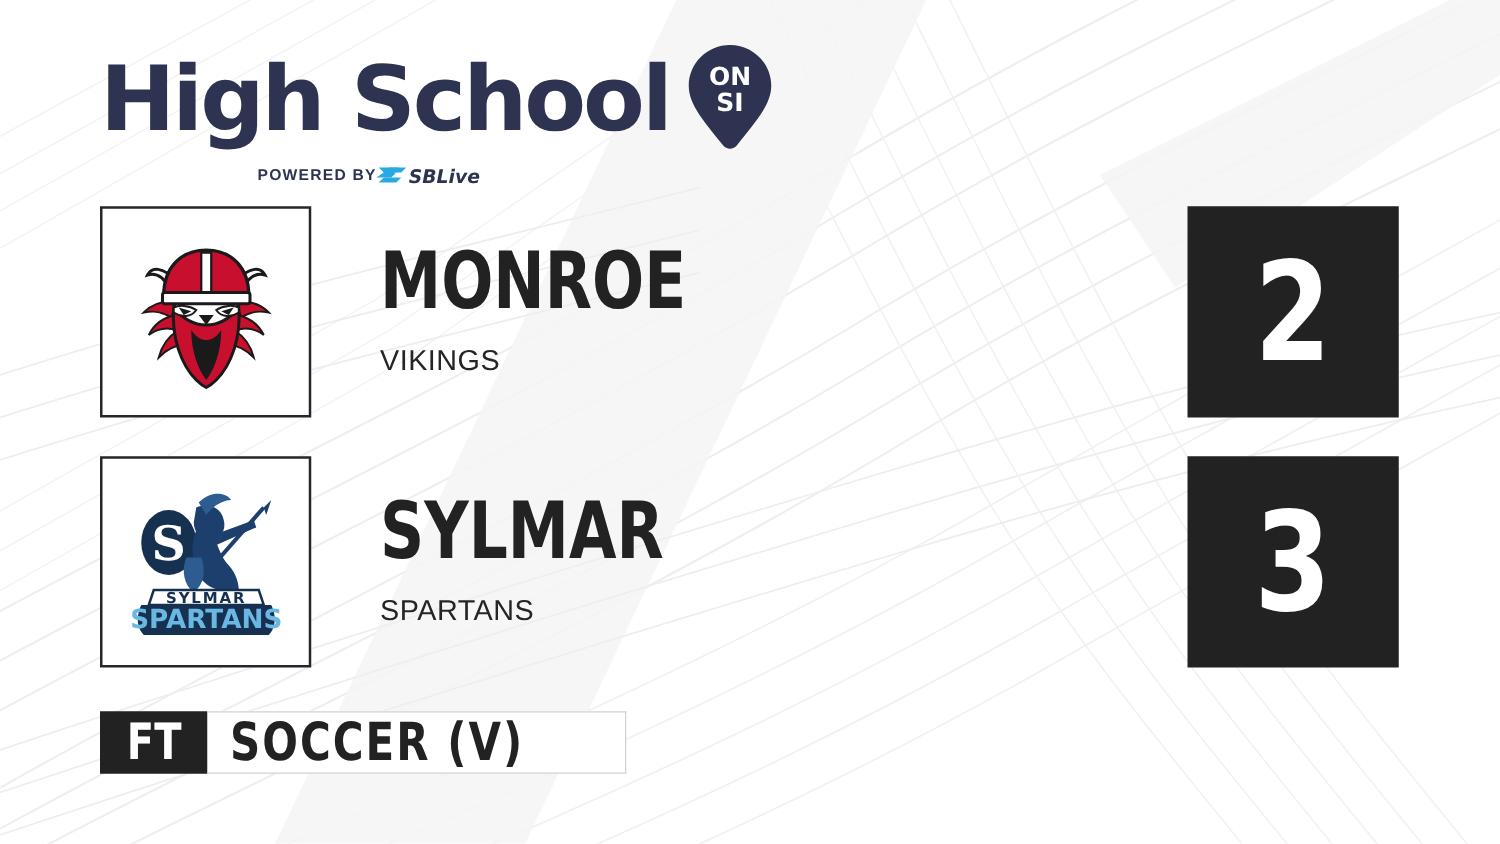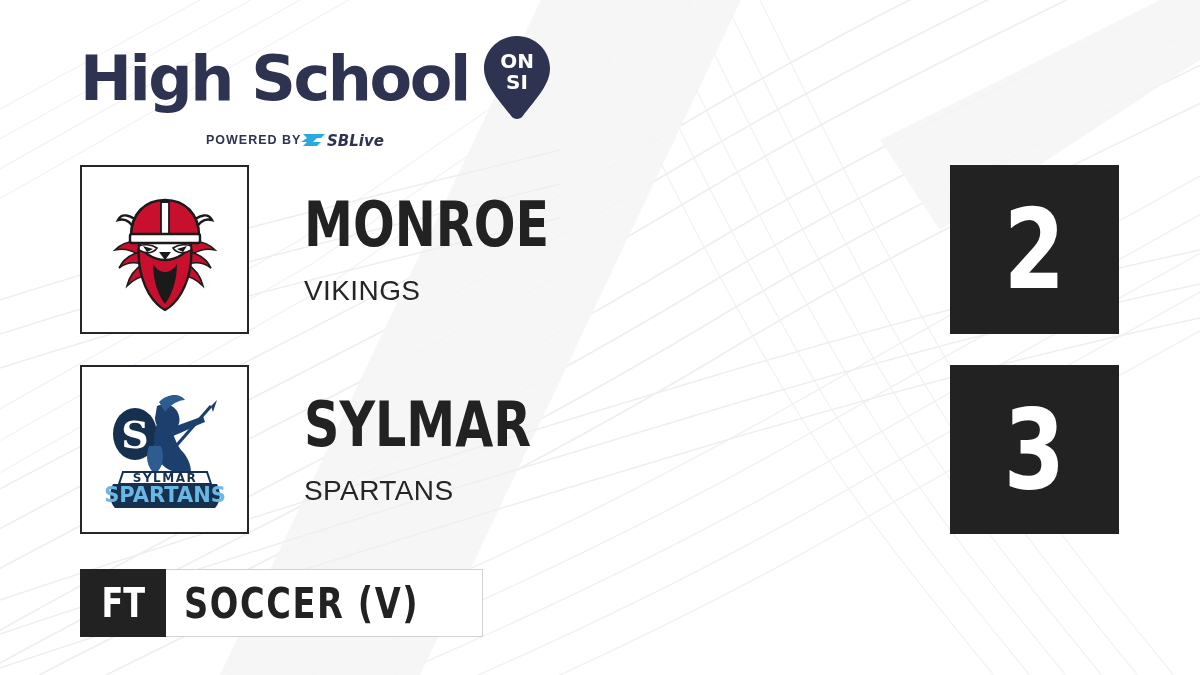--- a/index.html
+++ b/index.html
@@ -25,21 +25,21 @@
     position:absolute; inset:0;
     z-index:2;
     width:1200px; height:675px;
   }
 
   
   #brand { position:absolute; left:80px; top:36px; }
   #brand-row { display:flex; align-items:center; gap:10px; }
   #brand-wordmark {
     font-family:"DejaVu Sans", sans-serif;
-    font-size:62px;
+    font-size:72px;
     font-weight:bold;
     letter-spacing:-2.4px;
     color:#2d3350;
     line-height:0.95;
     white-space:nowrap;
   }
   #brand-pin { flex:0 0 auto; margin-left:2px; margin-top:-2px; }
   #brand-powered {
     display:flex; align-items:center; gap:0;
     margin-top:8px;
@@ -79,21 +79,21 @@
     line-height:1;
     letter-spacing:0px;
     color:#222222;
     transform:scaleX(0.78);
     transform-origin:left center;
     white-space:nowrap;
   }
   .team-mascot {
     position:absolute; left:0; top:110px;
     font-family:"Liberation Sans", sans-serif;
-    font-size:28px;
+    font-size:23px;
     font-weight:normal;
     letter-spacing:0.4px;
     color:#252525;
     white-space:nowrap;
   }
 
   
   .score-box {
     position:absolute; left:950px;
     width:169px; height:169px;
@@ -109,43 +109,43 @@
     line-height:1;
     color:#ffffff;
     transform:scaleX(0.80);
     transform-origin:center center;
     letter-spacing:0px;
   }
 
   
   #status-bar {
     position:absolute; left:80px; top:569px;
-    height:68px;
+    height:50px;
     display:flex; align-items:stretch;
   }
   #status-period {
     width:86px;
     background:#222222;
     display:flex; align-items:center; justify-content:center;
   }
   #status-period-label {
     font-family:"DejaVu Sans", sans-serif;
     font-weight:bold;
     font-size:40px;
     color:#ffffff;
     transform:scaleX(0.80);
     transform-origin:center center;
     letter-spacing:0px;
   }
   #status-sport {
     background:#ffffff;
     border:1.5px solid #d2d2d2;
     border-left:none;
-    padding:0 4px 0 18px;
-    display:flex; align-items:center;
+    padding:0 22px 0 18px;
+    display:flex; align-items:flex-end;
   }
   #status-sport-label {
     font-family:"DejaVu Sans", sans-serif;
     font-weight:bold;
     font-size:42px;
     color:#222222;
     transform:scaleX(0.80);
     transform-origin:left center;
     letter-spacing:2px;
     white-space:nowrap;

